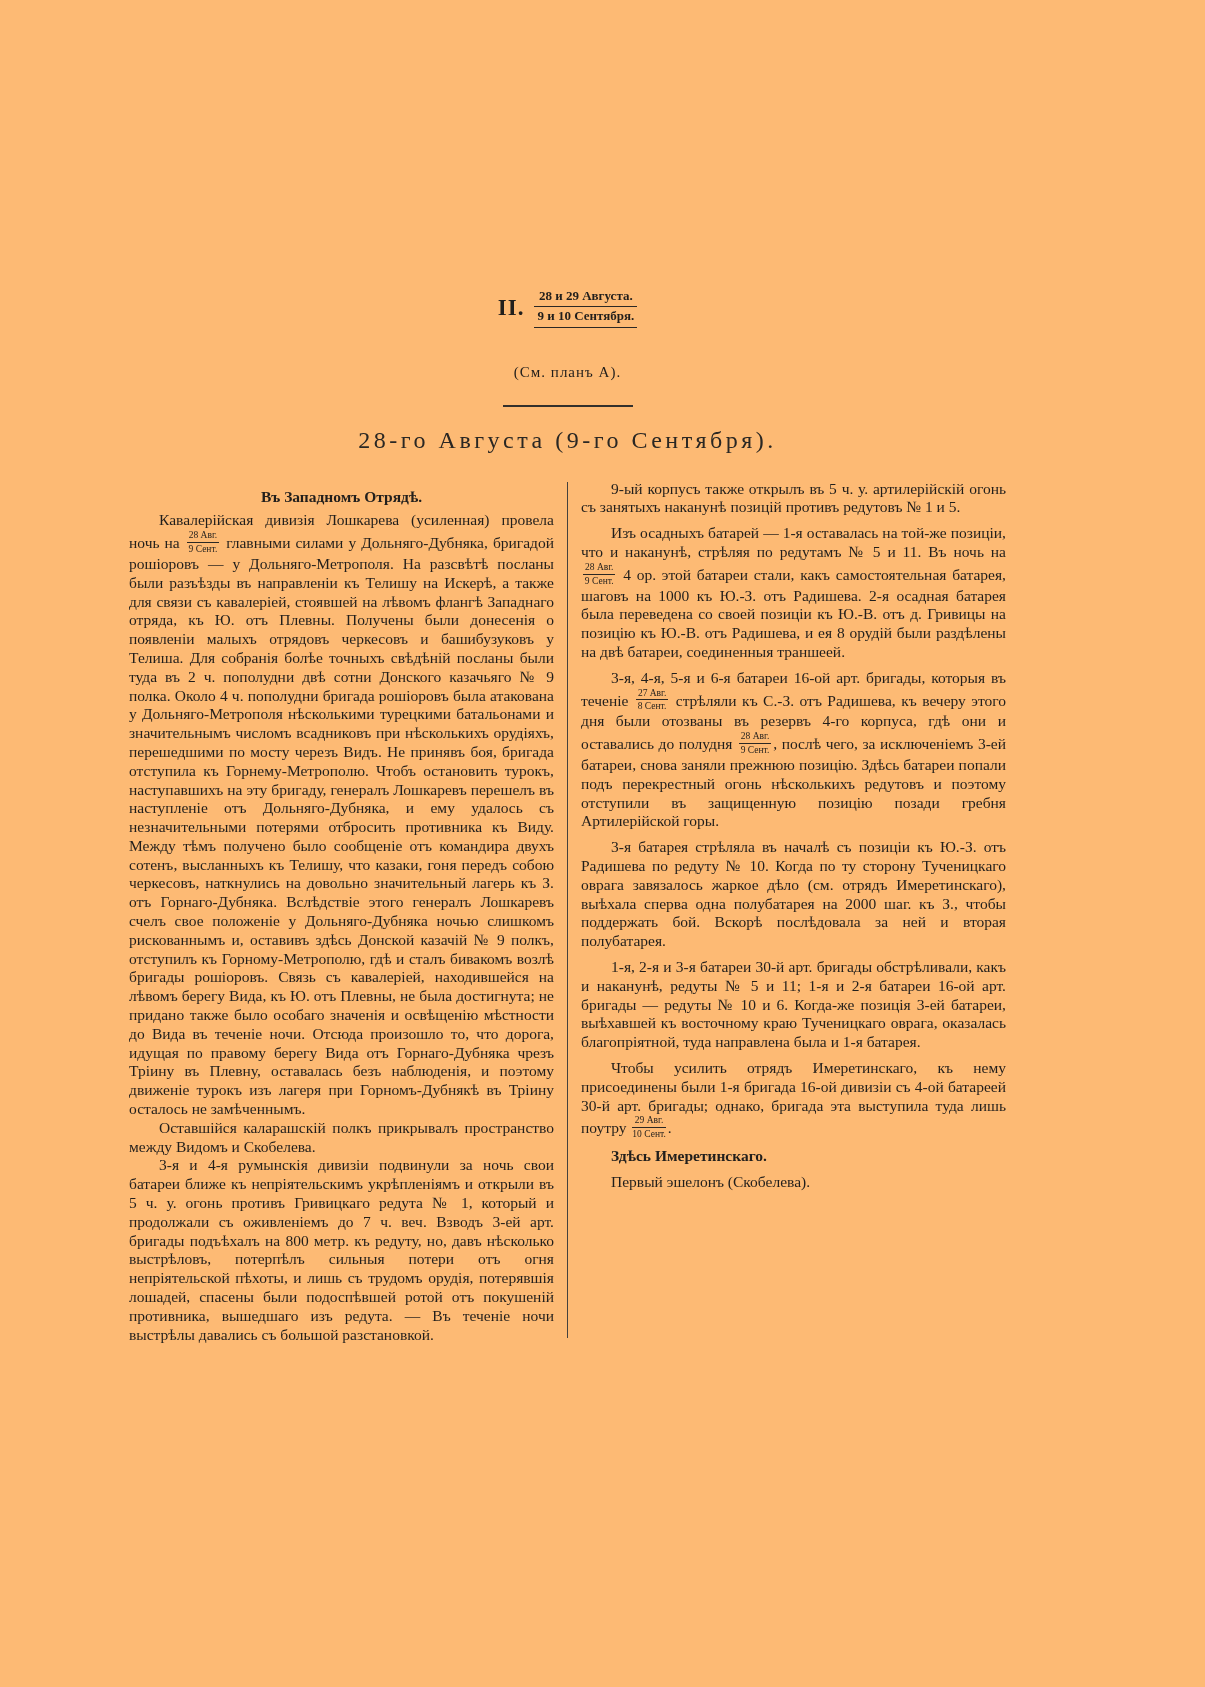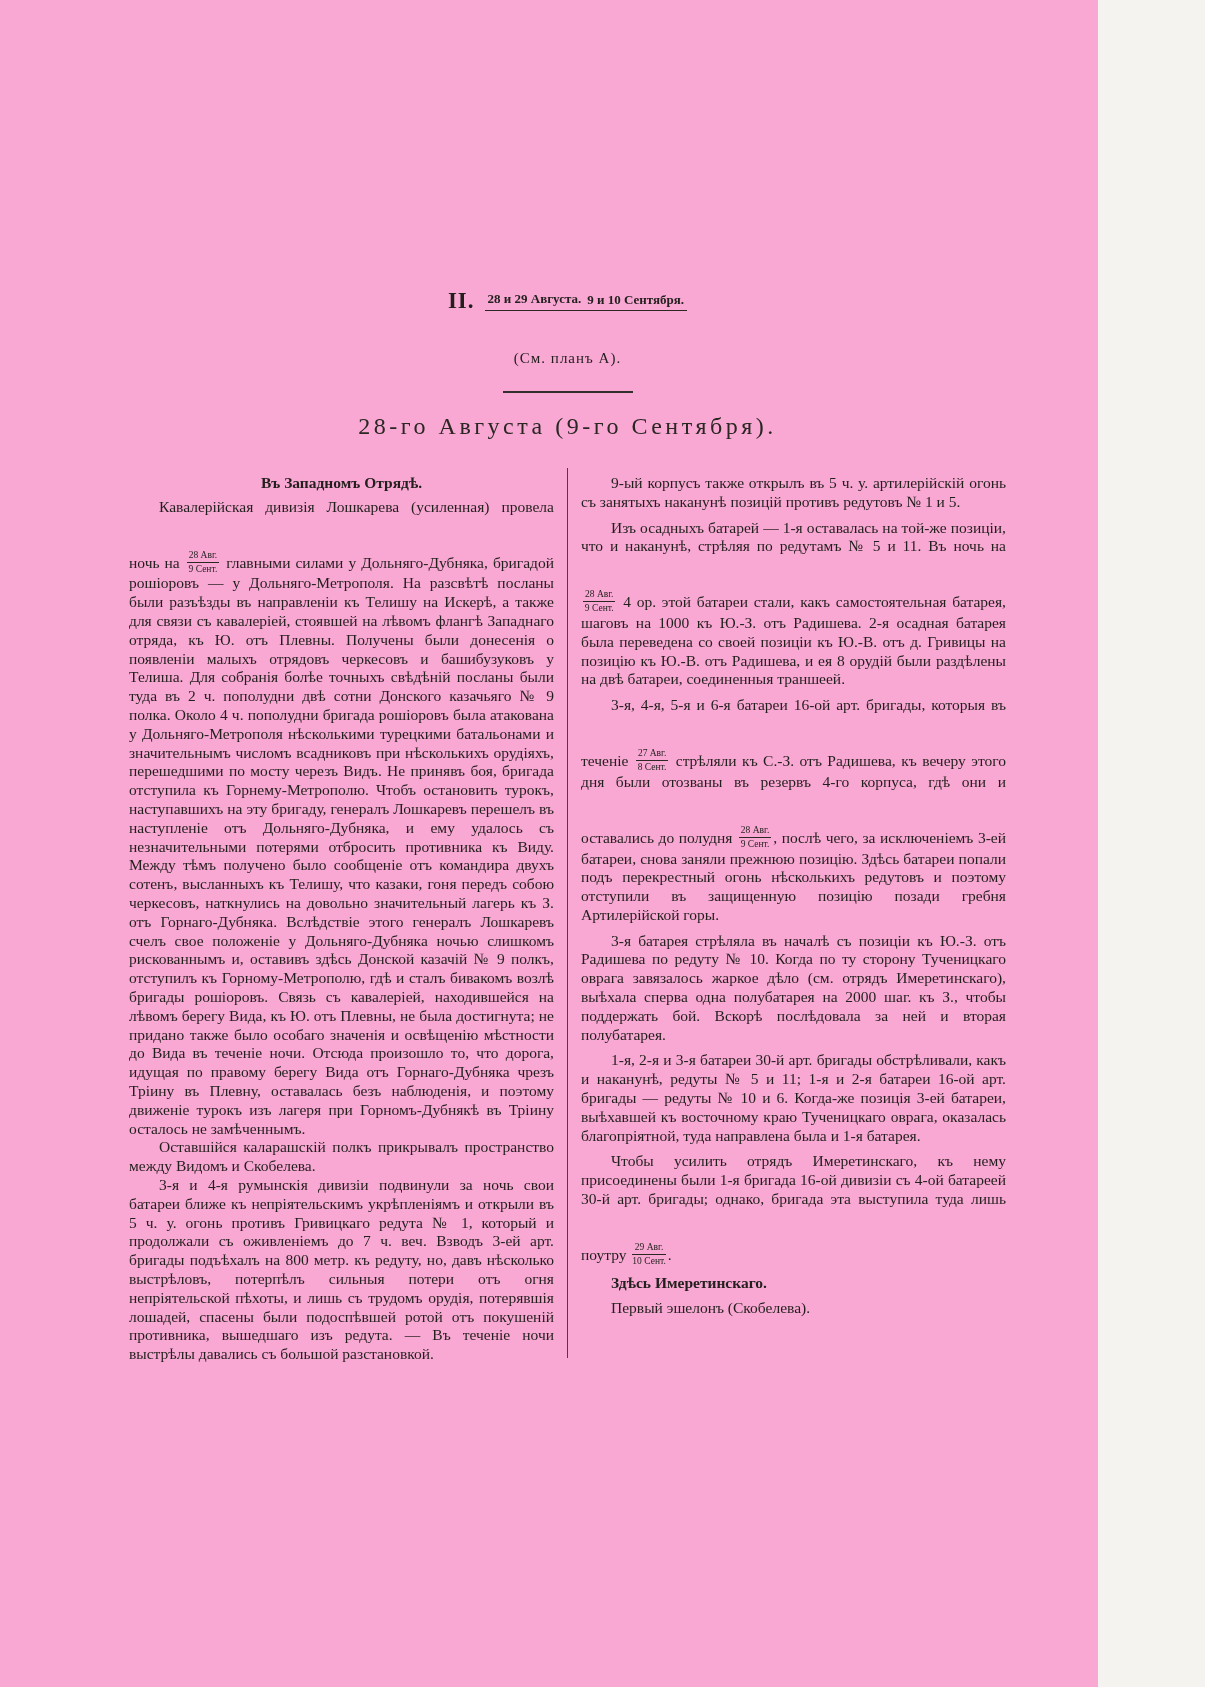--- a/index.html
+++ b/index.html
@@ -4,23 +4,23 @@
 <style>
   html, body { margin: 0; padding: 0; }
   body {
     width: 1205px;
     height: 1687px;
     background: #f4f3f0;
     font-family: "Liberation Serif", "DejaVu Serif", serif;
   }
   .page {
     position: relative;
-    width: 1098px;
+    width: 1205px;
     height: 1687px;
-    background: #f9a8d4;
+    background: #fdba74;
     overflow: hidden;
     color: #221f1c;
   }
   .content {
     position: absolute;
     left: 129px;
     top: 0;
     width: 877px;
     padding-top: 288px;
   }
@@ -30,21 +30,21 @@
     align-items: center;
     gap: 10px;
   }
   .roman {
     font-size: 23px;
     font-weight: bold;
     letter-spacing: 1px;
   }
   .date-stack {
     display: inline-flex;
-    flex-direction: row;
+    flex-direction: column;
     text-align: center;
     font-size: 13px;
     font-weight: bold;
     line-height: 1.25;
   }
   .date-top {
     border-bottom: 1.5px solid #2b2824;
     padding: 0 3px 2px 3px;
   }
   .date-bottom {
@@ -93,35 +93,34 @@
     font-weight: bold;
     font-size: 15.5px;
     margin: 8px 0 5px 0;
   }
   .para {
     margin: 0;
     text-indent: 30px;
   }
   .para.bold { font-weight: bold; }
   .col.right .para { margin-top: 7px; }
-  .col.right [data-paragraphs] .para:first-child { margin-top: 8px; }
+  .col.right [data-paragraphs] .para:first-child { margin-top: 0; }
   .frac {
     display: inline-block;
     vertical-align: -0.45em;
     text-align: center;
     font-size: 9.5px;
     line-height: 1.15;
     margin: 0 2px;
     text-indent: 0;
   }
   .frac .top {
     display: block;
     border-bottom: 1px solid #2b2824;
     padding: 0 2px 1px 2px;
-    margin-top: 33px;
   }
   .frac .bottom {
     display: block;
     padding-top: 1px;
   }
 </style>
 </head>
 <body>
 
 <div class="page">

